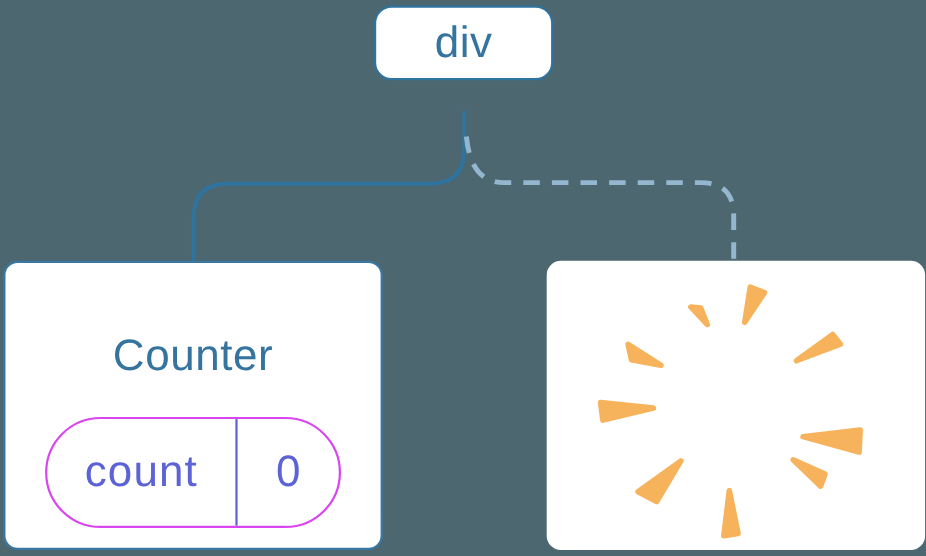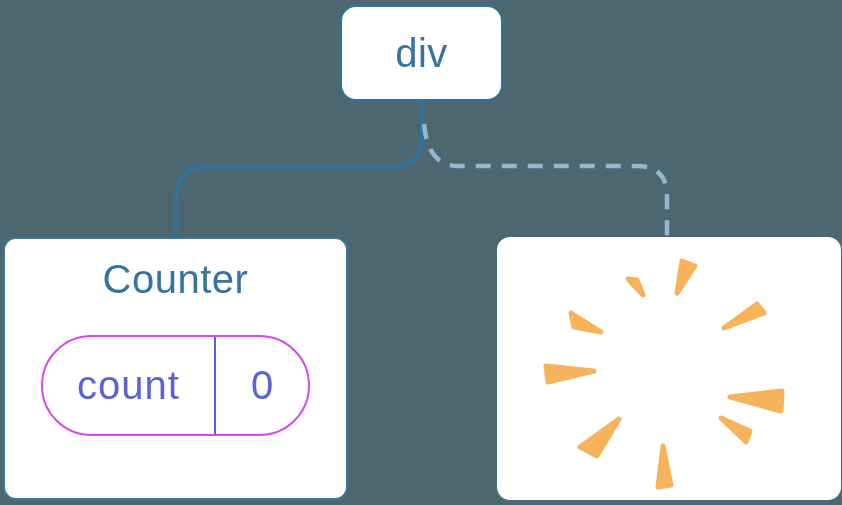--- a/index.html
+++ b/index.html
@@ -23,21 +23,21 @@
   }
   .edge-dashed {
     fill: none;
     stroke: #94b7cf;
     stroke-width: 4.5;
     stroke-dasharray: 15 11;
   }
   .node-div {
     position: absolute;
     left: 340px; top: 5px;
-    width: 163px; height: 96px;
+    width: 163px; height: 68px;
     box-sizing: border-box;
     background: #ffffff;
     border: 2.5px solid #2f739f;
     border-radius: 16px;
     display: flex;
     align-items: center;
     justify-content: center;
     color: #35749e;
     font-size: 40px;
     font-weight: 500;
@@ -53,21 +53,21 @@
   }
   .counter-card {
     left: 3px;
     width: 345px;
     border: 2px solid #3a78a2;
     display: flex;
     flex-direction: column;
     align-items: center;
   }
   .card-title {
-    margin-top: 20px;
+    margin-top: 64px;
     font-size: 40px;
     font-weight: 500;
     line-height: 1;
     color: #35749e;
     letter-spacing: 0.5px;
   }
   .state-pill {
     margin-top: 36px;
     width: 269px;
     height: 101px;

